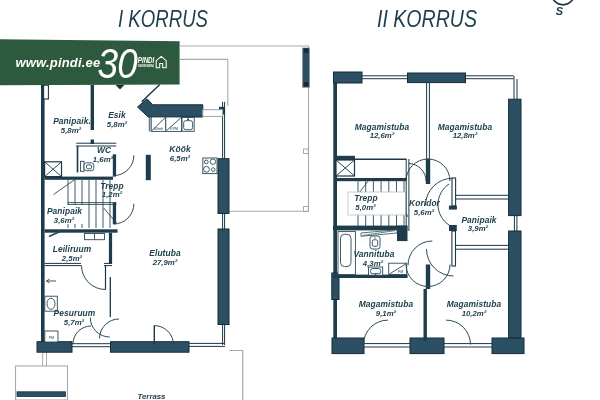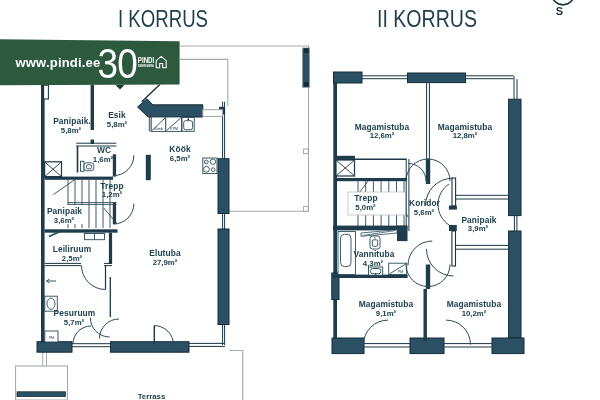--- a/index.html
+++ b/index.html
@@ -1,16 +1,16 @@
 <!DOCTYPE html>
 <html><head>
 <meta charset="utf-8">
 <style>
   html,body{margin:0;padding:0;background:#ffffff;}
-  .page{position:relative;width:600px;height:400px;overflow:hidden;font-family:"Liberation Sans",sans-serif;}
+  .page{position:relative;width:600px;height:400px;overflow:hidden;font-family:"Liberation Sans",sans-serif;font-style:italic;}
   svg{position:absolute;left:0;top:0;}
   text{font-family:"Liberation Sans",sans-serif;}
   .lbl{fill:#20424f;font-weight:bold;font-size:8.4px;text-anchor:middle;letter-spacing:0.1px;}
   .lbl2{fill:#20424f;font-weight:bold;font-size:7.8px;text-anchor:middle;}
   .tit{fill:#1e3d4c;font-size:24px;}
   .tiny{fill:#27434f;font-size:3.6px;text-anchor:middle;}
 </style>
 </head>
 <body>
 <div class="page">

